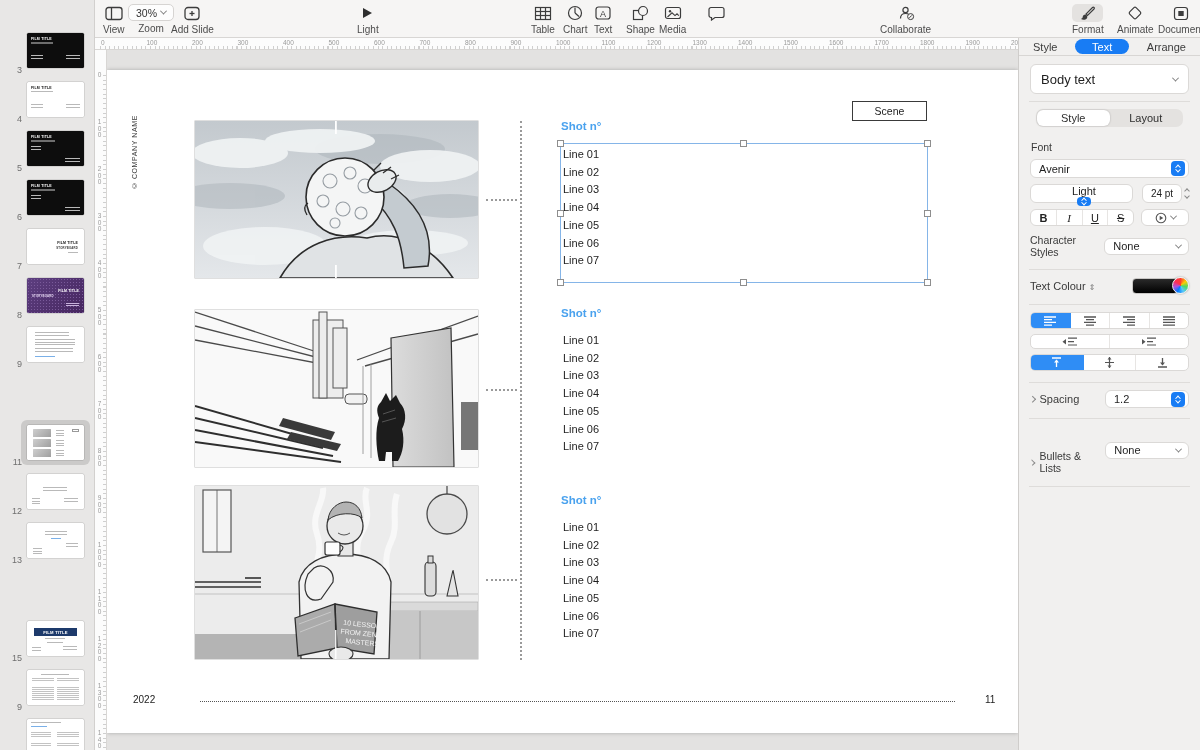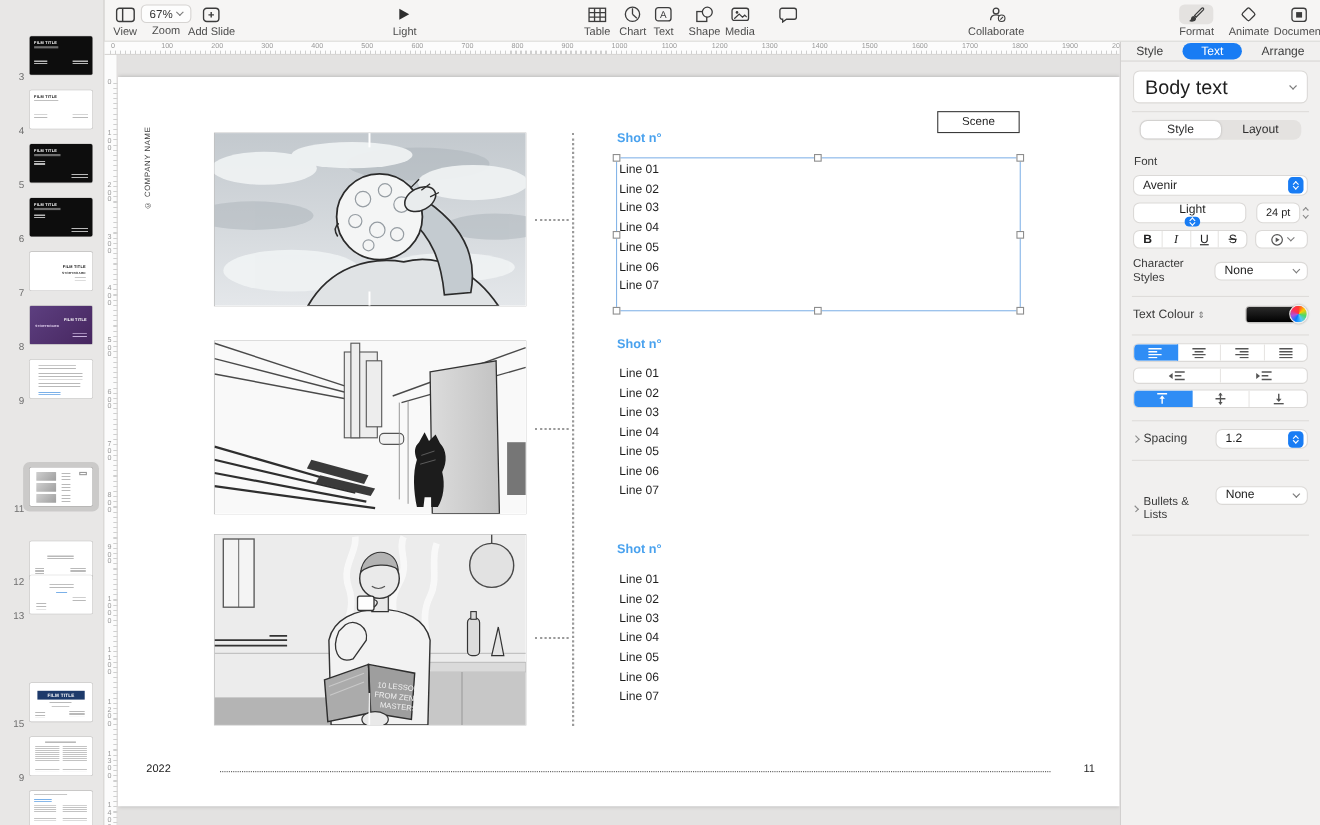--- a/index.html
+++ b/index.html
@@ -51,21 +51,21 @@
   .footer-dots { position:absolute; left:93px; top:631px; width:755px; border-top:1.5px dotted #555; }
   .footer-page { position:absolute; left:878px; top:624px; font-size:10px; color:#222; }
 
   
   .panel { position:absolute; right:0; top:38px; width:182px; height:712px; background:#f1f0ef; border-left:1px solid #cfcdcb; }
   .panel-tabs { height:18px; display:flex; align-items:center; justify-content:space-between; padding:0 14px; border-bottom:1px solid #d8d6d4; }
   .ptab { font-size:11px; color:#3c3c3c; }
   .ptab-pill { background:#187cf4; color:#fff; border-radius:9px; padding:1.5px 17px; font-size:11px; }
   .pbody { padding:6px 11px 0 11px; }
   .wbox { background:#fff; border:1px solid #dbd9d7; border-radius:6px; }
-  .para-style { height:30px; display:flex; align-items:center; justify-content:space-between; padding:0 10px; font-size:18px; color:#1e1e1e; margin-top:2px; }
+  .para-style { height:30px; display:flex; align-items:center; justify-content:space-between; padding:0 10px; font-size:13px; color:#1e1e1e; margin-top:2px; }
   .hr { border-top:1px solid #dedcda; margin:7px -1px; }
   .seg2 { height:18px; background:#e4e2e0; border-radius:7px; display:flex; padding:1px; margin:0 6px; }
   .seg2 > div { flex:1; display:flex; align-items:center; justify-content:center; font-size:11px; color:#2f2f2f; border-radius:6px; }
   .seg2 .on { background:#fff; box-shadow:0 0 2px rgba(0,0,0,.25); }
   .sect-lbl { font-size:10.5px; color:#3a3a3a; margin:10px 0 6px 1px; }
   .drop { height:19px; display:flex; align-items:center; justify-content:space-between; padding:0 3px 0 8px; font-size:11px; color:#1e1e1e; }
   .stepper { width:14px; height:15px; background:#187cf4; border-radius:4px; display:flex; flex-direction:column; align-items:center; justify-content:center; gap:1px; }
   .stepper i { display:block; width:4px; height:4px; border-right:1.3px solid #fff; border-bottom:1.3px solid #fff; }
   .stepper .up { transform:rotate(-135deg) translate(-1px,-1px); }
   .stepper .dn { transform:rotate(45deg) translate(-1px,-1px); }
@@ -98,21 +98,21 @@
       <span class="tb-ic">
         <svg width="18" height="15" viewBox="0 0 18 15">
             <rect x="1" y="1.5" width="16" height="12" rx="2.5" fill="none" stroke="#3c3c3c" stroke-width="1.3"></rect>
             <line x1="6.5" y1="1.5" x2="6.5" y2="13.5" stroke="#3c3c3c" stroke-width="1.3"></line>
           </svg>
       </span>
       <span class="lbl">View</span>
     </div>
     <div class="tb-item" style="left:33px;">
       <span class="zoom-pill">
-        <span>67%</span>
+        <span>30%</span>
         <span class="chev"></span>
       </span>
       <span class="lbl">Zoom</span>
     </div>
     <div class="tb-item" style="left:76px;">
       <span class="tb-ic">
         <svg width="16" height="15" viewBox="0 0 16 15">
             <rect x="1" y="1.5" width="14" height="12" rx="3" fill="none" stroke="#3c3c3c" stroke-width="1.3"></rect>
             <line x1="8" y1="5" x2="8" y2="10" stroke="#3c3c3c" stroke-width="1.3"></line>
             <line x1="5.5" y1="7.5" x2="10.5" y2="7.5" stroke="#3c3c3c" stroke-width="1.3"></line>
@@ -294,21 +294,21 @@
       <div class="mini-img" style="left:6px;top:4px;width:18px;height:8px;"></div>
       <div class="mini-img" style="left:6px;top:14px;width:18px;height:8px;"></div>
       <div class="mini-img" style="left:6px;top:24px;width:18px;height:8px;"></div>
       <div class="stripe" style="left:29px;top:5px;width:8px;height:7px;"></div>
       <div class="stripe" style="left:29px;top:15px;width:8px;height:7px;"></div>
       <div class="stripe" style="left:29px;top:25px;width:8px;height:7px;"></div>
       <div style="position:absolute;right:5px;top:4px;width:7px;height:3px;border:0.5px solid #999;"></div>
         </div>
         <span class="slide-num">11</span>
       </div>
-      <div class="thumb-item" style="top: 492px;">
+      <div class="thumb-item" style="top: 474px;">
         <div class="thumb">
       <div class="stripe" style="left:16px;top:13px;width:24px;height:4px;"></div>
       <div class="stripe" style="right:6px;bottom:6px;width:14px;height:5px;"></div>
       <div class="stripe" style="left:5px;bottom:5px;width:8px;height:6px;"></div>
         </div>
         <span class="slide-num">12</span>
       </div>
       <div class="thumb-item" style="top: 523px;">
         <div class="thumb">
       <div class="stripe" style="left:18px;top:8px;width:22px;height:4px;"></div>

